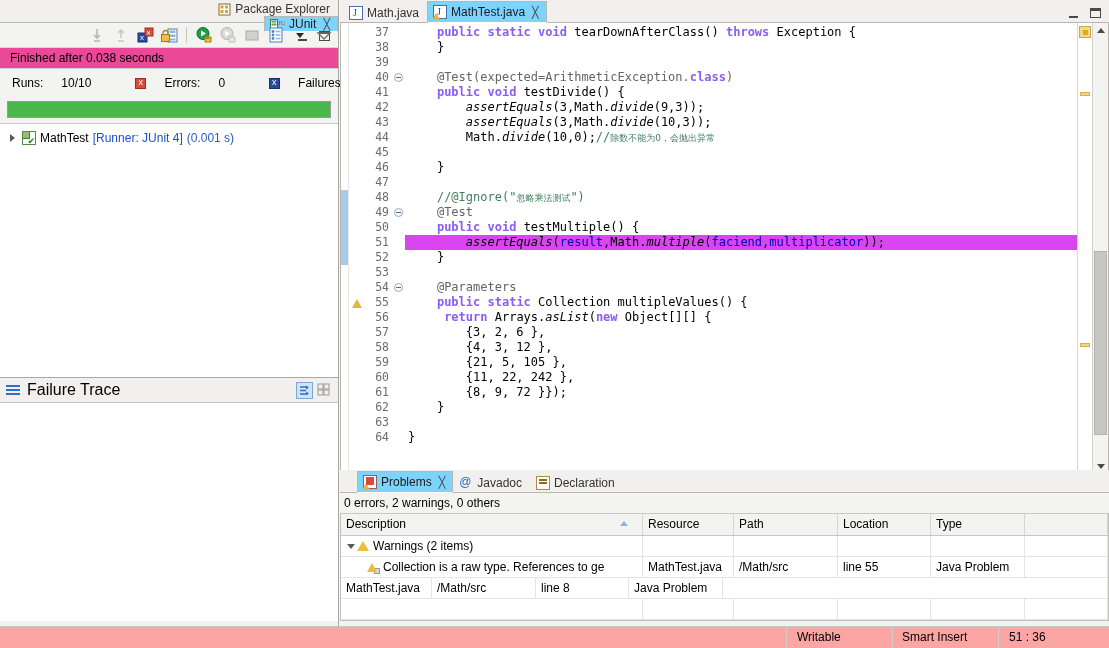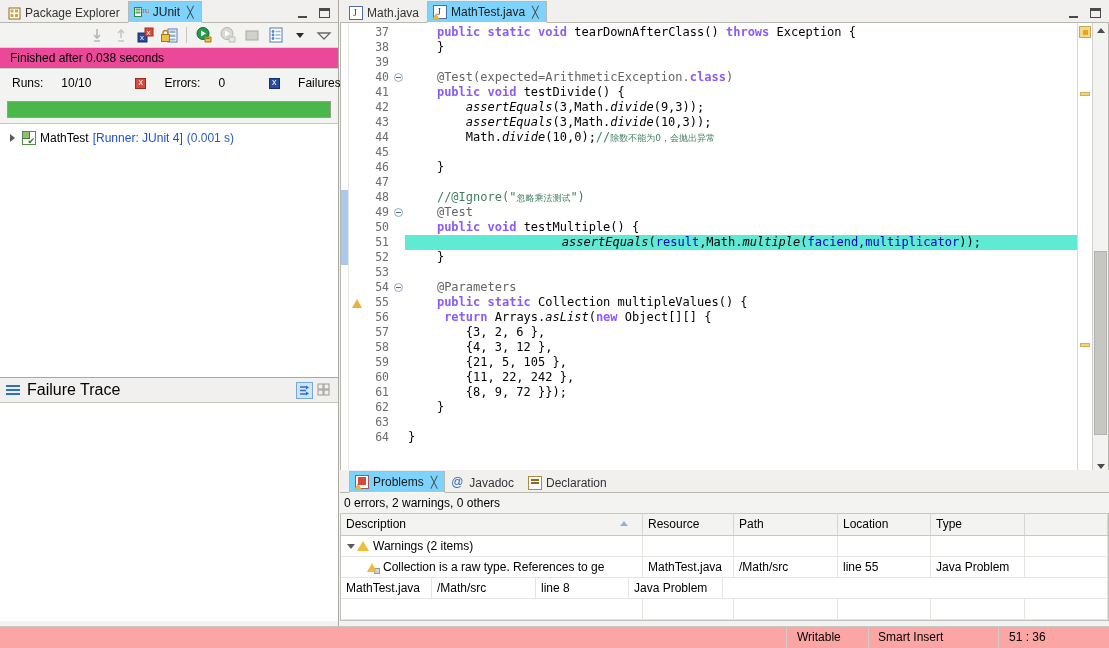--- a/index.html
+++ b/index.html
@@ -38,21 +38,21 @@
   .tab .close { font-size: 11px; color: #444; margin-left: 3px; }
 
   
   #left-view {
     position: absolute; left: 0; top: 0;
     width: 339px; height: 627px;
     background: #f3f3f1;
     border-right: 1px solid #a9a9a2;
     box-sizing: border-box;
   }
-  #left-tabs { padding-left: 2px; }
+  #left-tabs { padding-left: 2px; flex-direction: column; }
   .viewctl {
     display: flex; align-items: center; gap: 8px;
     margin-left: auto; padding-right: 6px; padding-bottom: 2px;
   }
   .vc-min, .vc-max {
     width: 14px; height: 12px; position: relative; cursor: default;
   }
   .vc-min::after {
     content: ""; position: absolute; left: 2px; bottom: 2px;
     width: 9px; height: 2px; background: #4a4a4a;
@@ -217,21 +217,21 @@
   }
   .fold::after {
     content:""; position:absolute; left:1px; top:3px; width:5px; height:1px; background:#4a6a96;
   }
   #codearea {
     flex: 1; position: relative; padding-top: 2px;
     font-family: "DejaVu Sans Mono", monospace; font-size: 12px;
     overflow: hidden; background:#ffffff;
   }
   .cline { height: 15px; line-height: 15px; white-space: pre; padding-left: 3px; }
-  .cline.hl { background: #5eead4; text-align: center; }
+  .cline.hl { background: #d946ef; }
   .kw { color: #8b5cf6; font-weight: bold; }
   .ann { color: #646464; }
   .cmt { color: #3f7f5f; }
   .fld { color: #0000c0; }
   .mthi { color: #000000; font-style: italic; }
   .cn-cmt { color: #3f7f5f; font-family:"DejaVu Sans", sans-serif; font-size:9px; }
 
   #ruler {
     width: 14px; flex: 0 0 14px; background: #ffffff;
     border-left: 1px solid #d8d8d4; position: relative;
@@ -256,21 +256,21 @@
     height: 14px; background: #f3f3f1; border:1px solid #b8b8b0; border-top:none;
     position: relative; box-sizing:border-box;
   }
   .hs-arrow { position:absolute; top:0; width:14px; height:12px; }
   .hs-arrow::after { content:""; position:absolute; top:3px; border-top:4px solid transparent; border-bottom:4px solid transparent; }
   .hs-arrow.left::after { left:5px; border-right:5px solid #6a6a6a; }
   .hs-arrow.right::after { right:5px; border-left:5px solid #6a6a6a; }
 
   
   #problems-view { position:absolute; left:0; top:470px; width:769px; height:157px; }
-  #prob-tabs { padding-left:9px;align-items:flex-end; }
+  #prob-tabs { padding-left:17px;align-items:flex-end; }
   .picon { width:14px; height:14px; position:relative; display:inline-block; }
   .picon.prob { background:#ffffff; border:1px solid #9a5a5a; box-sizing:border-box; }
   .picon.prob::after { content:""; position:absolute; left:2px; top:1px; width:8px; height:8px; background:#d94a3a; }
   .picon.prob::before { content:""; position:absolute; left:-2px; bottom:-2px; width:0;height:0;
     border-left:4px solid transparent; border-right:4px solid transparent; border-bottom:7px solid #e8b33a; }
   .picon.jdoc::after { content:"@"; position:absolute; left:0px; top:-1px; font-size:12px; color:#2a6ab8; line-height:15px; }
   .picon.decl { background:#ffffff; border:1px solid #b08a3a; box-sizing:border-box; }
   .picon.decl::after { content:""; position:absolute; left:2px; top:2px; width:8px; height:2px; background:#8a6a2a; box-shadow:0 3px 0 #8a6a2a; }
 
   #prob-summary {
@@ -320,21 +320,21 @@
   }
 
   
   #statusbar {
     position:absolute; left:0; bottom:0; width:1109px; height:21px;
     background:#fca5a5; border-top:1px solid #c8c8c2;
     display:flex; align-items:center; font-size:12px;
   }
   .sb-cell { height:21px; line-height:21px; border-left:1px solid #cfcfc9; padding:0 10px; box-sizing:border-box; }
   #sb-writable { position:absolute; left:786px; width:106px; }
-  #sb-insert   { position:absolute; left:868px; width:106px;padding-left:9px; }
+  #sb-insert   { position:absolute; left:892px; width:106px;padding-left:9px; }
   #sb-pos      { position:absolute; left:998px; width:80px; }
 </style>
 </head>
 <body>
 
 <div id="app">
 
   <div id="left-view">
 
     <div class="tabstrip" id="left-tabs">

